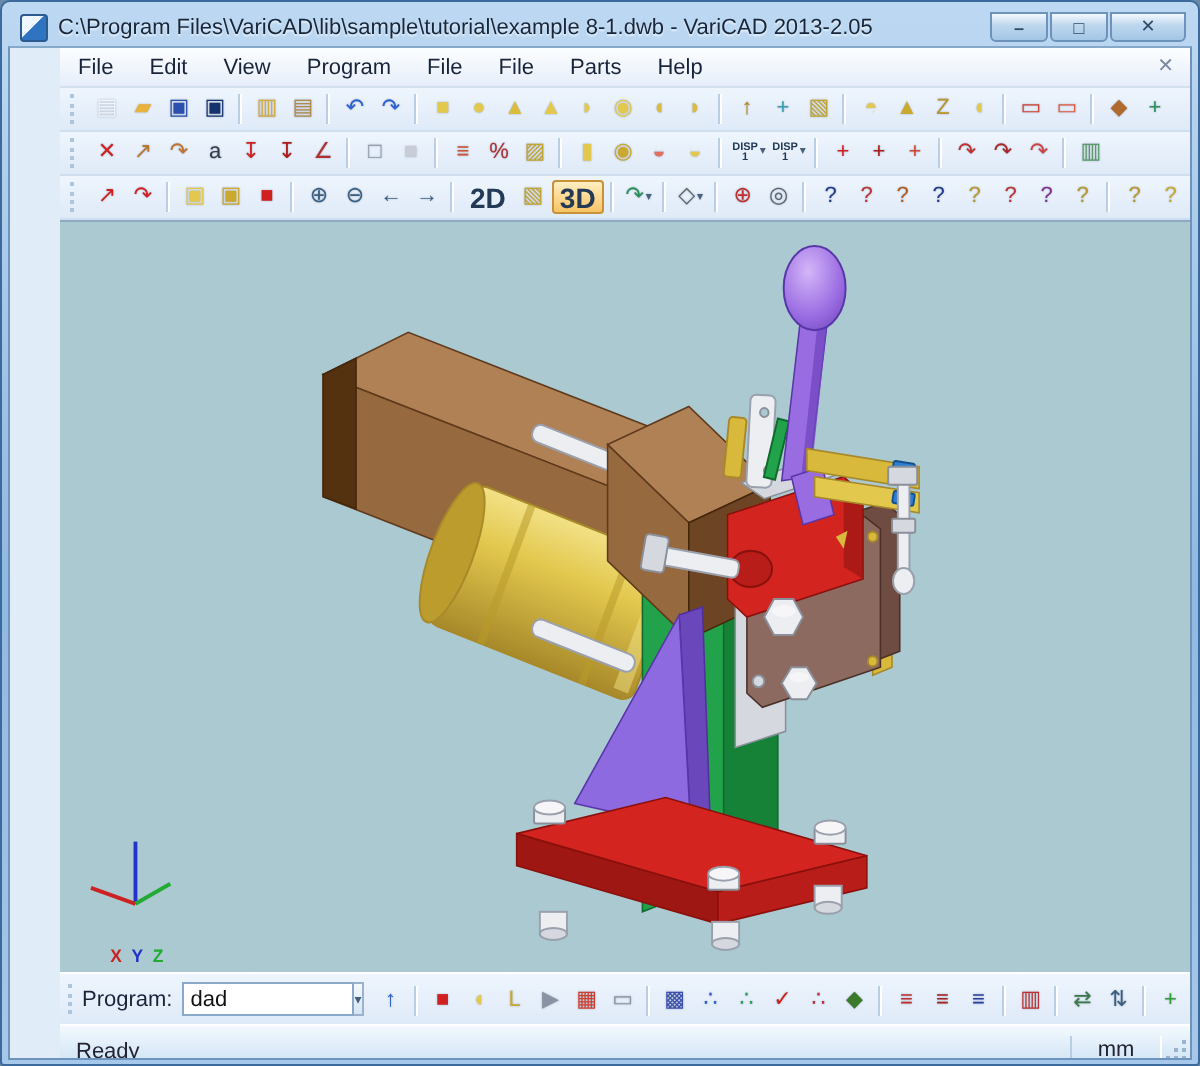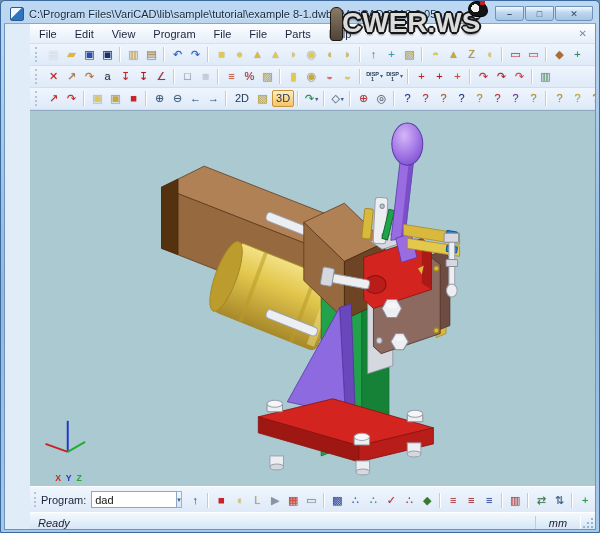--- a/index.html
+++ b/index.html
@@ -35,70 +35,63 @@
            border-bottom:1px solid #d3e0ef;font-size:11px;color:#18243a;}
   .mi{padding:3px 9px;cursor:default;}
   .menu-close{margin-left:auto;padding:0 8px;color:#7c8aa0;font-size:10px;font-weight:bold;}
   .trow{height:22px;background:linear-gradient(#eef5fd,#dfeaf8);border-bottom:1px solid #cfdff0;
         padding-left:5px;white-space:nowrap;overflow:hidden;font-size:0;}
   .trow::before{content:"";display:inline-block;width:2px;height:15px;margin:3px 5px 0 0;
         border-left:2px dotted #aec5de;vertical-align:top;}
   .tbi{display:inline-flex;align-items:center;justify-content:center;width:17px;height:17px;
        margin:2px 0 0 1px;font-size:11px;line-height:1;vertical-align:top;border:1px solid transparent;
        border-radius:2px;text-shadow:0 0 1px rgba(40,60,90,.4);cursor:default;}
-  .tbi.txt{width:auto;min-width:17px;padding:0 3px;font-weight:normal;font-size:11px;color:#223a55;text-shadow:none;}
+  .tbi.txt{width:auto;min-width:17px;padding:0 3px;font-weight:bold;font-size:14px;color:#223a55;text-shadow:none;}
   .tbi.sm{font-size:5.5px;line-height:5px;width:19px;white-space:normal;text-align:center;font-weight:bold;}
   .tbi.active{background:linear-gradient(#ffeec2,#f7c464);border-color:#c89238;}
   .tbi .drop{font-size:6px;color:#4a617e;margin-left:1px;font-weight:normal;}
   .tsep{display:inline-block;width:0;height:15px;border-left:1px solid #b9cde4;border-right:1px solid #ffffff;
         margin:3px 3px 0 3px;vertical-align:top;}
   
   .viewport{height:376px;background:#aac9d1;border-top:1px solid #8fa9c0;position:relative;}
   .viewport svg{display:block;width:100%;height:100%;}
   
   .cmdbar{height:26px;display:flex;align-items:center;background:linear-gradient(#eef5fd,#dfeaf8);
           border-top:1px solid #fff;padding:0 2px;font-size:11px;color:#18243a;white-space:nowrap;overflow:hidden;}
   .cmdbar::before{content:"";display:inline-block;width:2px;height:15px;margin:0 5px 0 2px;
           border-left:2px dotted #aec5de;}
   .cmdlabel{margin-right:5px;}
   .cmdinput{width:86px;height:17px;border:1px solid #8aa8c8;font:11px "Liberation Sans",sans-serif;
             padding:0 3px;background:#fff;color:#111;}
   .cmddrop{width:13px;height:17px;border:1px solid #9ab2cc;border-left:none;background:linear-gradient(#f4f9fe,#d6e5f4);
            display:inline-flex;align-items:center;justify-content:center;font-size:7px;color:#44607e;}
   .cmdicons{display:inline-block;font-size:0;margin-left:4px;}
   
-  .statusbar{height:20px;display:flex;align-items:center;font-size:11px;color:#223;
-             background:linear-gradient(#f3f9fe,#cfe3f4);border-top:1px solid #fff;font-style:italic;}
+  .statusbar{height:20px;display:flex;align-items:flex-end;font-size:11px;color:#223;
+             background:linear-gradient(#f3f9fe,#cfe3f4);border-top:1px solid #fff;}
   .sb-left{flex:1;padding-left:8px;}
   .sb-cell{width:46px;text-align:center;border-left:1px solid #b9cde4;border-right:1px solid #fff;height:14px;line-height:14px;}
   .sb-grip{width:14px;height:14px;position:relative;}
   .sb-grip::after{content:"";position:absolute;right:2px;bottom:2px;width:2px;height:2px;background:#9ab4d0;
       box-shadow:-4px 0 #9ab4d0,-8px 0 #9ab4d0,0 -4px #9ab4d0,-4px -4px #9ab4d0,0 -8px #9ab4d0;}
 </style>
 </head>
 <body>
 
 <div class="win">
   <div class="titlebar">
     <div class="appicon"></div>
     <div class="wtitle">C:\Program Files\VariCAD\lib\sample\tutorial\example 8-1.dwb - VariCAD 2013-2.05</div>
     <div class="wbtns">
       <div class="wbtn">–</div>
       <div class="wbtn">□</div>
       <div class="wbtn close">✕</div>
     </div>
   </div>
 
-  <div class="watermark">
-    <span class="wm-left"></span>
-    <span class="wm-right">
-        <i></i>
-      </span>
-    <span class="wm-text">CWER.WS</span>
-  </div>
 
   <div class="client">
     <div class="menubar">
       <span class="mi">File</span>
       <span class="mi">Edit</span>
       <span class="mi">View</span>
       <span class="mi">Program</span>
       <span class="mi">File</span>
       <span class="mi">File</span>
       <span class="mi">Parts</span>

